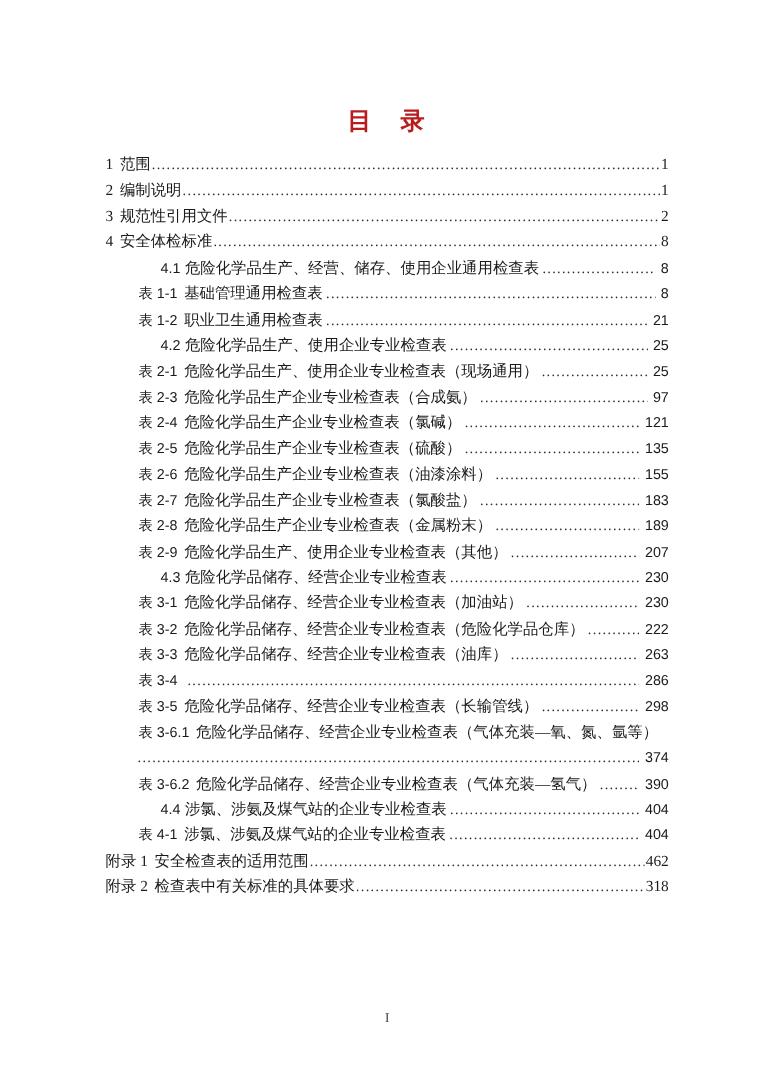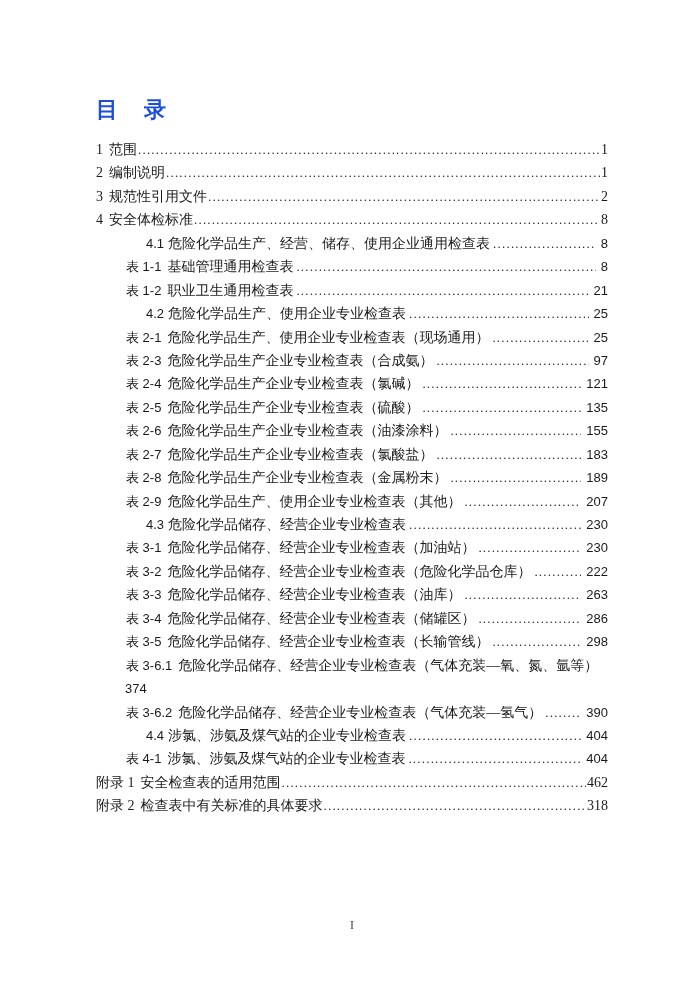--- a/index.html
+++ b/index.html
@@ -14,40 +14,41 @@
   }
   .page {
     position: absolute;
     left: 96px;
     top: 0;
     width: 512px;
     height: 990px;
   }
   .doc-title {
     padding-top: 97px;
+    text-align: center;
     font-size: 22px;
     font-weight: bold;
     line-height: 26px;
     letter-spacing: 2px;
-    color: #1d4ed8;
+    color: #b91c1c;
   }
   .toc {
     margin-top: 15px;
   }
   .row {
     display: flex;
     align-items: baseline;
     height: 23.45px;
     line-height: 23.45px;
     font-size: 14px;
     overflow: hidden;
   }
   .row.l1 { padding-left: 7px; margin-left: 43px; }
   .row.l2 { padding-left: 30px; text-align: right; }
-  .row.wrap { padding-left: 26px; flex-direction: column; }
+  .row.wrap { padding-left: 26px; }
   .num { white-space: nowrap; margin-right: 6px; }
   .l1 .num { margin-right: 4px; }
   .ttl { white-space: nowrap; }
   .l1 .num, .l2 .num, .l1 .pg, .l2 .pg {
     font-family: "Liberation Sans", sans-serif;
     font-size: 13px;
   }
   .dots {
     flex: 1 1 12px;
     min-width: 8px;
@@ -219,21 +220,20 @@
 
     <div class="row l2">
       <span class="num">表 3-3</span>
       <span class="ttl">危险化学品储存、经营企业专业检查表（油库）</span>
       <span class="dots"></span>
       <span class="pg">263</span>
     </div>
 
     <div class="row l2">
       <span class="num">表 3-4</span>
-      <span class="ttl">危险化学品储存、经营企业专业检查表（储罐区）</span>
       <span class="dots"></span>
       <span class="pg">286</span>
     </div>
 
     <div class="row l2">
       <span class="num">表 3-5</span>
       <span class="ttl">危险化学品储存、经营企业专业检查表（长输管线）</span>
       <span class="dots"></span>
       <span class="pg">298</span>
     </div>

